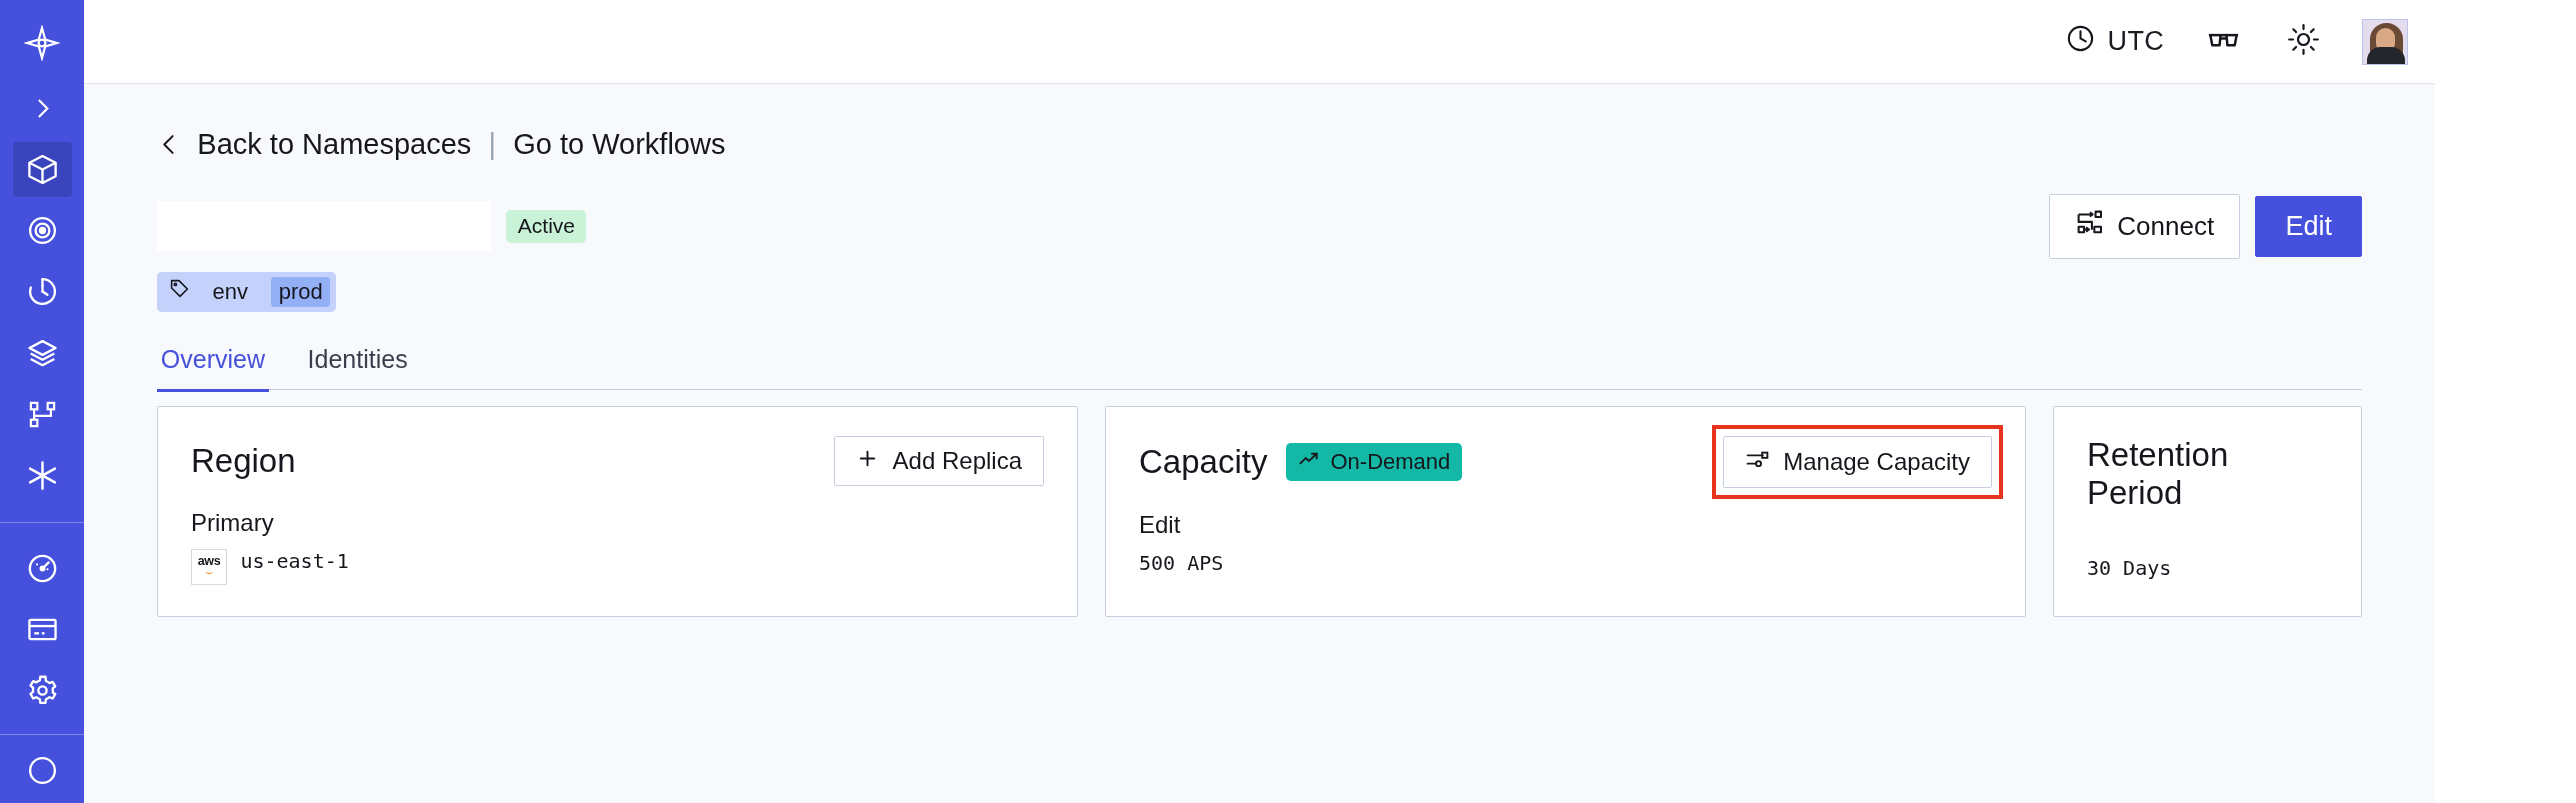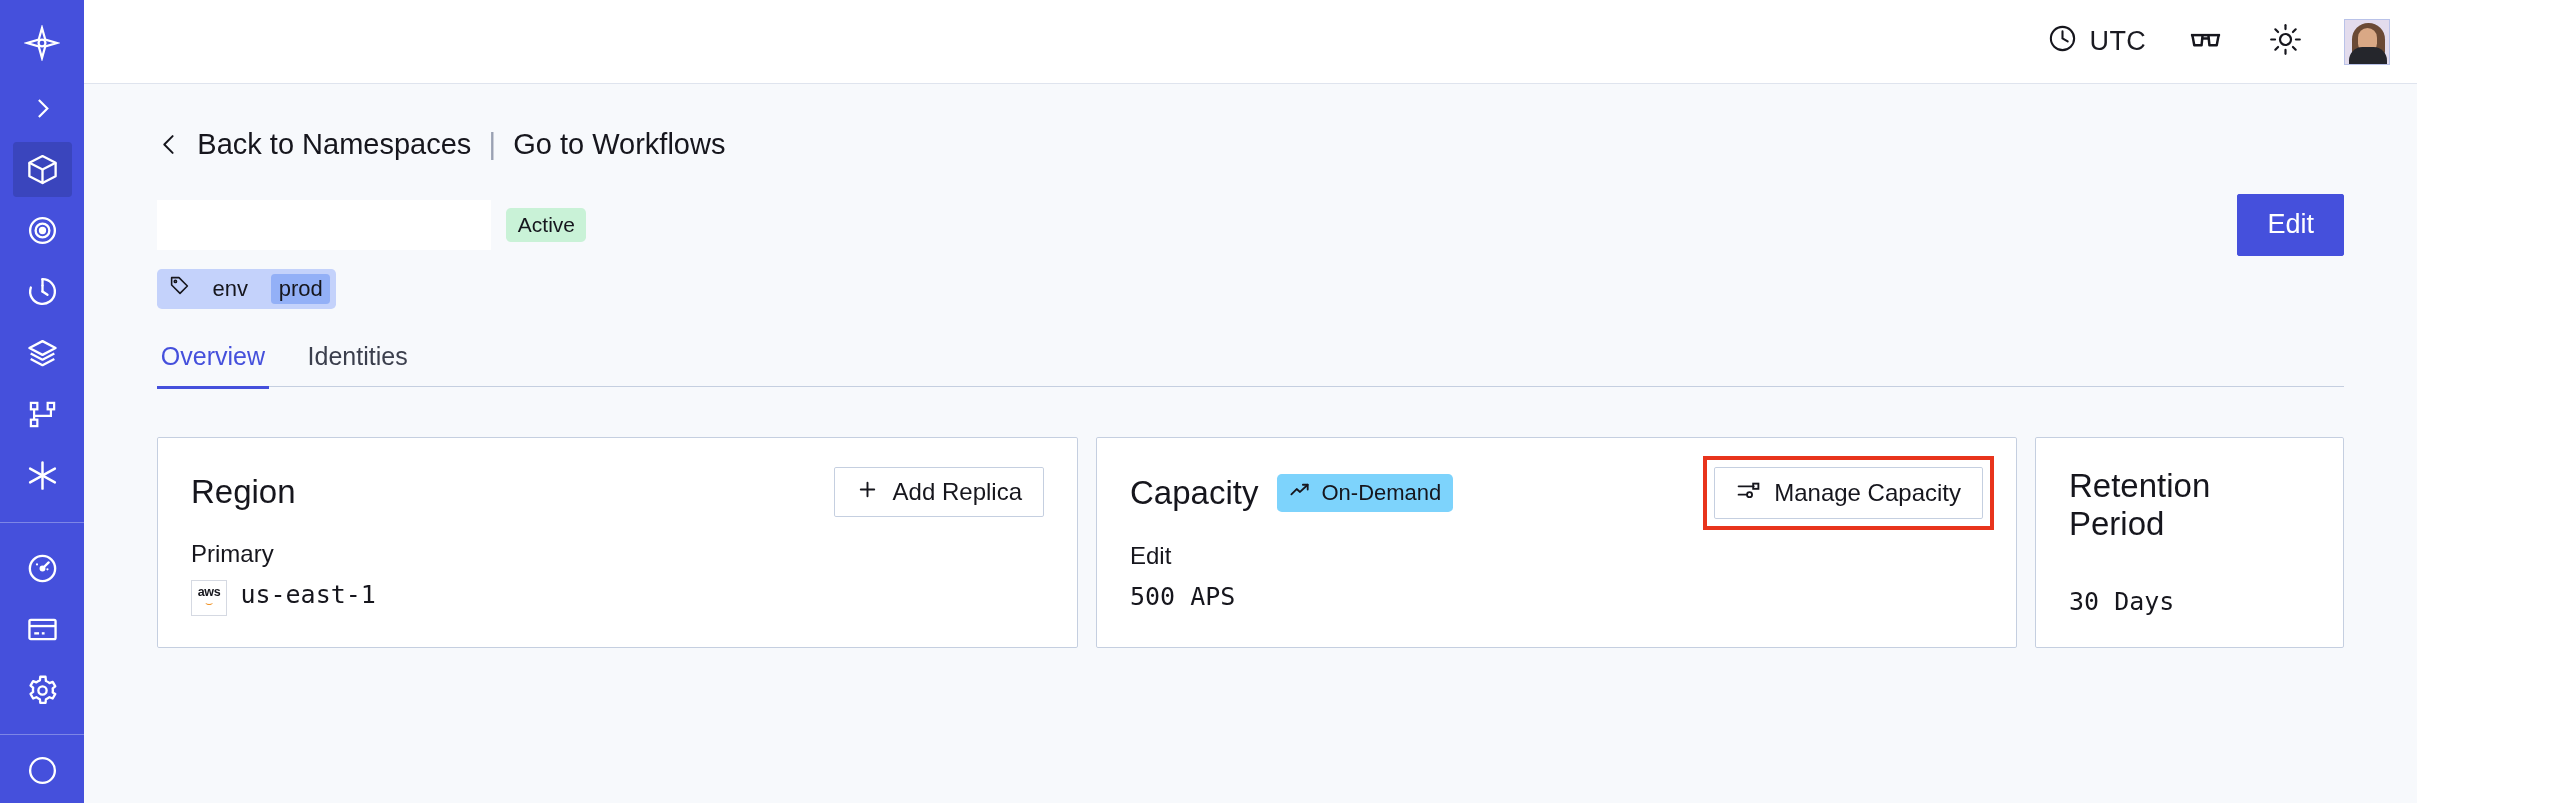--- a/index.html
+++ b/index.html
@@ -105,46 +105,46 @@
   .tag-val { background: #93b0f7; border-radius: 3.8px; padding: 1.9px 7.7px; }
 
   
   .tabs { margin-top: 33px; display: flex; gap: 35px;
           border-bottom: 1.9px solid #c5cfe0; }
   .tab { font-size: 25px; color: #3b3f4d; padding: 0 3.8px 15.3px 3.8px;
          border-bottom: 3.8px solid transparent; margin-bottom: -2.9px; }
   .tab.active { color: #4550dc; border-bottom-color: #4550dc; }
 
   
-  .cards { margin-top: 50px; display: flex; gap: 18px; align-items: flex-start; }
+  .cards { margin-top: 16px; display: flex; gap: 27px; align-items: flex-start; }
   .card {
     background: #ffffff; border: 1px solid #c5cfe0;
     border-radius: 1.9px; padding: 29px 33px 36px 33px;
     height: 211px;
   }
   .card.region   { width: 921px; }
   .card.capacity { width: 921px; }
   .card.retention{ width: 309px; }
   .card-head { display: flex; align-items: center; }
   .card-title { font-size: 33px; color: #16161d; }
   .chip-ondemand {
     margin-left: 19px; display: inline-flex; align-items: center; gap: 9.6px;
-    background: #7dd3fc; border-radius: 4.8px; padding: 4.8px 11.5px;
+    background: #14b8a6; border-radius: 4.8px; padding: 4.8px 11.5px;
     font-size: 22px; color: #16161d;
   }
   .card-action { margin-left: auto; }
   .btn-sm {
     display: inline-flex; align-items: center; gap: 13.4px;
     background: #ffffff; border: 1px solid #c5cfe0; border-radius: 1.9px;
     font-size: 24px; color: #16161d; padding: 9.6px 21px;
   }
   .card-sub { margin-top: 23px; font-size: 24px; color: #16161d; }
   .card-val { margin-top: 11.5px; font-size: 27px; color: #16161d;
               display: flex; align-items: flex-start; gap: 13.4px; }
-  .mono { font-family: "DejaVu Sans Mono", monospace; font-size: 25px; }
+  .mono { font-family: "DejaVu Sans Mono", monospace; font-size: 20px; }
   .aws-badge {
     width: 36px; height: 36px; border: 1px solid #d5d9e2; background: #fff;
     display: flex; flex-direction: column; align-items: center;
     justify-content: center; line-height: 1;
   }
   .aws-badge .aws-txt { font-size: 12.5px; font-weight: bold; color: #16161d;
                         letter-spacing: -0.3px; }
   .aws-badge .aws-swoosh { color: #f0942a; font-size: 12.5px; margin-top: -1.9px; }
 
   .retention-val { margin-top: 44px; }
@@ -349,20 +349,34 @@
         <span>Back to Namespaces</span>
         <span class="crumb-div">|</span>
         <span>Go to Workflows</span>
       </div>
 
       <div class="title-row">
         <div class="title-redacted"></div>
         <span class="status-badge">Active</span>
 
         <div class="title-actions">
+          <button class="btn">
+            <span>
+              <svg width="29" height="29" viewBox="0 0 24 24" fill="none" stroke="#16161d" stroke-width="1.7" stroke-linejoin="round">
+                <rect x="17" y="3" width="4.5" height="4.5"></rect>
+                <rect x="3" y="15.5" width="4.5" height="4.5"></rect>
+                <rect x="16" y="15.5" width="5.5" height="4.5"></rect>
+                <path d="M3 5.3 h11 M3 5.3 v6.2 h11 v6.4"></path>
+                <polyline points="12.3 3.6 14.6 5.3 12.3 7"></polyline>
+                <polyline points="9.2 16 11.5 17.8 9.2 19.6"></polyline>
+                <path d="M7.8 17.8 h4"></path>
+              </svg>
+            </span>
+            <span>Connect</span>
+          </button>
           <button class="btn btn-primary">Edit</button>
         </div>
       </div>
 
       <div class="tags">
         <span class="tag">
           <span>
             <svg width="21" height="21" viewBox="0 0 24 24" fill="none" stroke="#16161d" stroke-width="1.8" stroke-linejoin="round">
               <path d="M3 3 h8.4 L21 12.6 L12.6 21 L3 11.4 Z"></path>
               <circle cx="7.3" cy="7.3" r="1.3"></circle>

